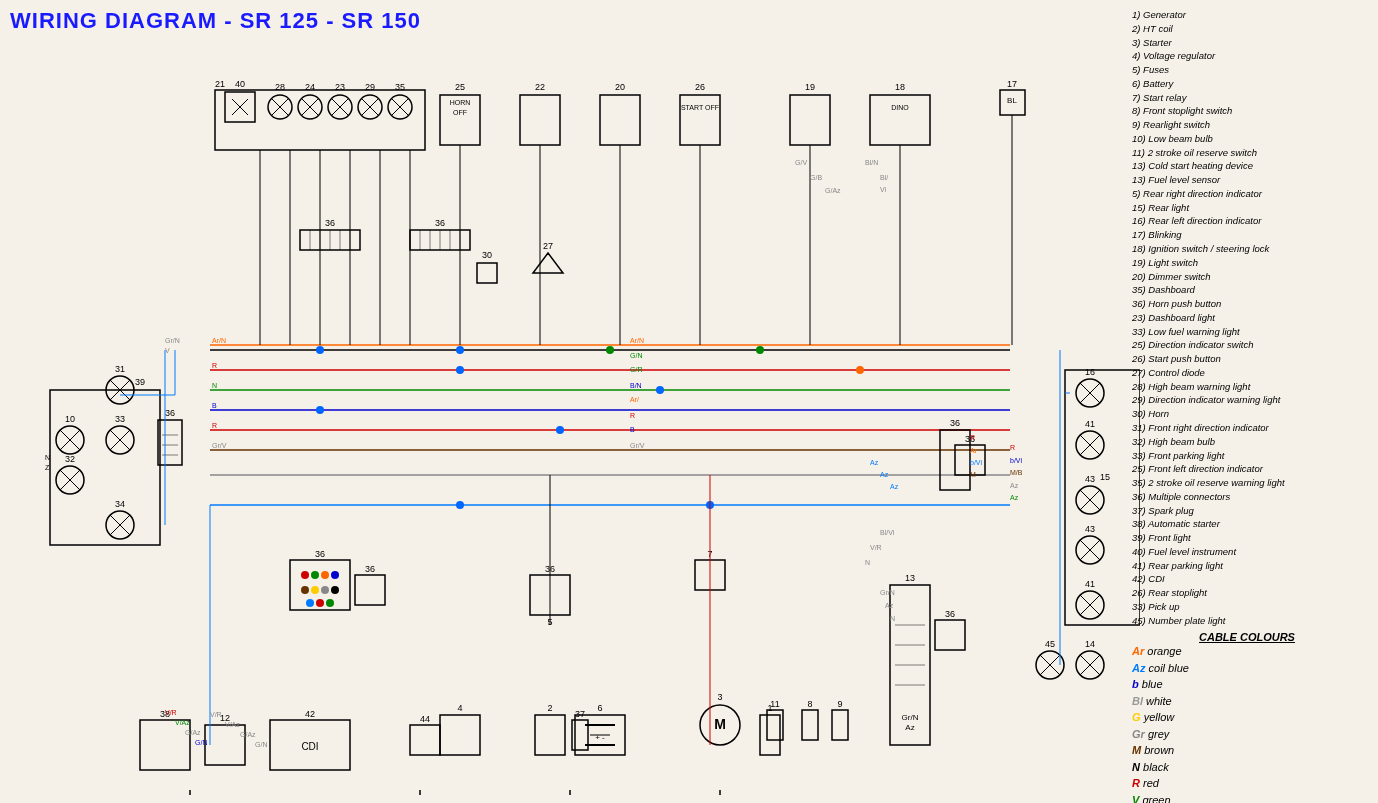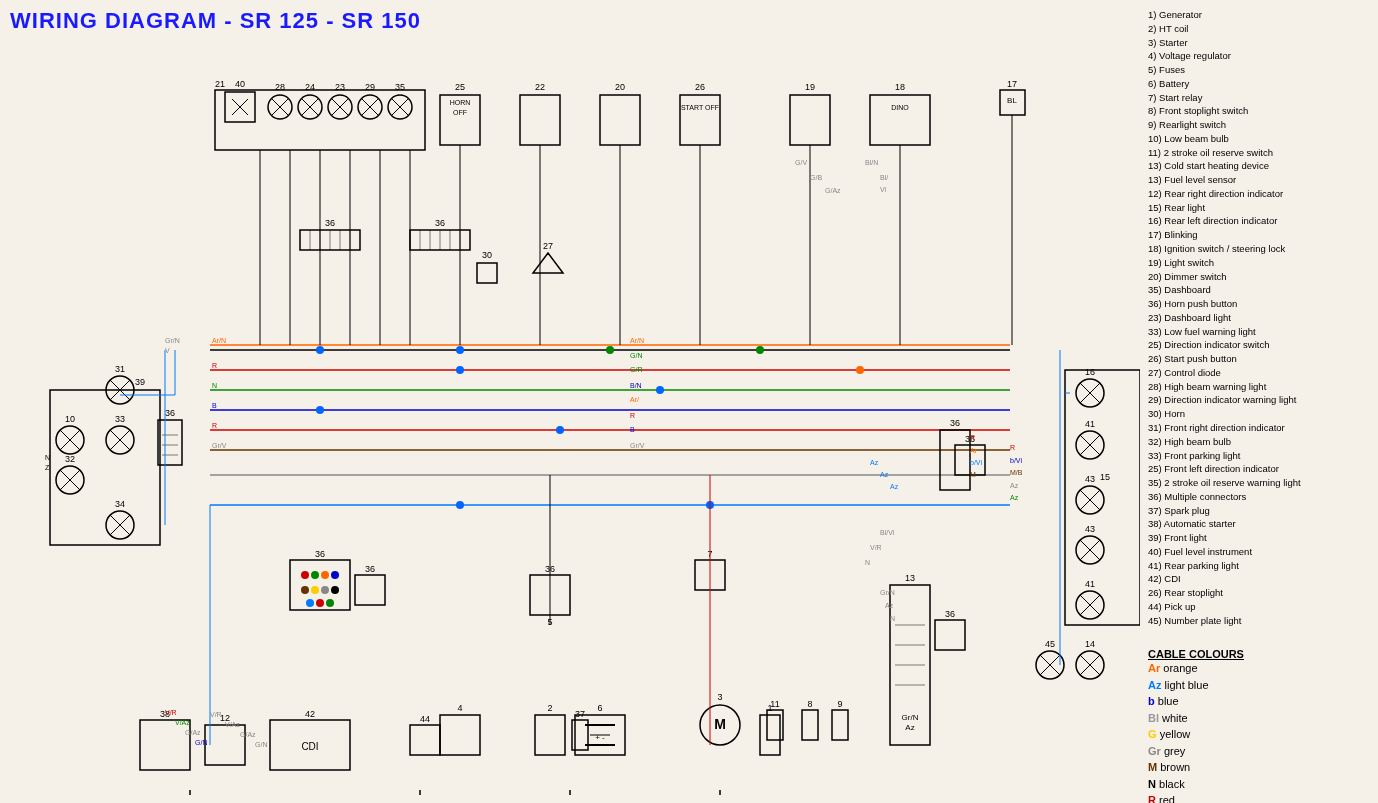--- a/index.html
+++ b/index.html
@@ -41,35 +41,37 @@
     #wiring-svg {
       position: absolute;
       top: 0;
       left: 0;
       width: 1130px;
       height: 750px;
     }
     #legend-area {
       position: absolute;
       top: 8px;
-      right: 0px;
+      right: 16px;
       width: 230px;
       height: 790px;
+      font-style: italic;
     }
     .legend-item {
       font-size: 9.5px;
       color: #000;
       line-height: 1.45;
     }
     .cable-title {
       font-size: 11px;
       font-weight: bold;
       color: #000;
-      margin-top: 21px;
+      margin-top: 4px;
       text-decoration: underline;
+      text-align: center;
     }
     .cable-item {
       font-size: 11px;
       line-height: 1.5;
     }
     .cable-code {
       font-weight: bold;
     }
     .cable-Ar { color: #ff6600; }
     .cable-Az { color: #007bff; }
@@ -597,21 +599,21 @@
         <div class="legend-item">4) Voltage regulator</div>
         <div class="legend-item">5) Fuses</div>
         <div class="legend-item">6) Battery</div>
         <div class="legend-item">7) Start relay</div>
         <div class="legend-item">8) Front stoplight switch</div>
         <div class="legend-item">9) Rearlight switch</div>
         <div class="legend-item">10) Low beam bulb</div>
         <div class="legend-item">11) 2 stroke oil reserve switch</div>
         <div class="legend-item">13) Cold start heating device</div>
         <div class="legend-item">13) Fuel level sensor</div>
-        <div class="legend-item">12) Rear right direction indicator</div>
+        <div class="legend-item">5) Rear right direction indicator</div>
         <div class="legend-item">15) Rear light</div>
         <div class="legend-item">16) Rear left direction indicator</div>
         <div class="legend-item">17) Blinking</div>
         <div class="legend-item">18) Ignition switch / steering lock</div>
         <div class="legend-item">19) Light switch</div>
         <div class="legend-item">20) Dimmer switch</div>
         <div class="legend-item">35) Dashboard</div>
         <div class="legend-item">36) Horn push button</div>
         <div class="legend-item">23) Dashboard light</div>
         <div class="legend-item">33) Low fuel warning light</div>
@@ -627,27 +629,27 @@
         <div class="legend-item">25) Front left direction indicator</div>
         <div class="legend-item">35) 2 stroke oil reserve warning light</div>
         <div class="legend-item">36) Multiple connectors</div>
         <div class="legend-item">37) Spark plug</div>
         <div class="legend-item">38) Automatic starter</div>
         <div class="legend-item">39) Front light</div>
         <div class="legend-item">40) Fuel level instrument</div>
         <div class="legend-item">41) Rear parking light</div>
         <div class="legend-item">42) CDI</div>
         <div class="legend-item">26) Rear stoplight</div>
-        <div class="legend-item">44) Pick up</div>
+        <div class="legend-item">33) Pick up</div>
         <div class="legend-item">45) Number plate light</div>
       </div>
     <div id="cable-colours-section">
         <div class="cable-title">CABLE COLOURS</div>
         <div class="cable-item"><span class="cable-code cable-Ar">Ar</span> <span style="color:#000">orange</span></div>
-        <div class="cable-item"><span class="cable-code cable-Az">Az</span> <span style="color:#000">light blue</span></div>
+        <div class="cable-item"><span class="cable-code cable-Az">Az</span> <span style="color:#000">coil blue</span></div>
         <div class="cable-item"><span class="cable-code cable-b">b</span> <span style="color:#000">blue</span></div>
         <div class="cable-item"><span class="cable-code cable-Bl">Bl</span> <span style="color:#000">white</span></div>
         <div class="cable-item"><span class="cable-code cable-G">G</span> <span style="color:#000">yellow</span></div>
         <div class="cable-item"><span class="cable-code cable-Gr">Gr</span> <span style="color:#000">grey</span></div>
         <div class="cable-item"><span class="cable-code cable-M">M</span> <span style="color:#000">brown</span></div>
         <div class="cable-item"><span class="cable-code cable-N">N</span> <span style="color:#000">black</span></div>
         <div class="cable-item"><span class="cable-code cable-R">R</span> <span style="color:#000">red</span></div>
         <div class="cable-item"><span class="cable-code cable-V">V</span> <span style="color:#000">green</span></div>
         <div class="cable-item"><span class="cable-code cable-Vi">Vi</span> <span style="color:#000">violet</span></div>
       </div>

